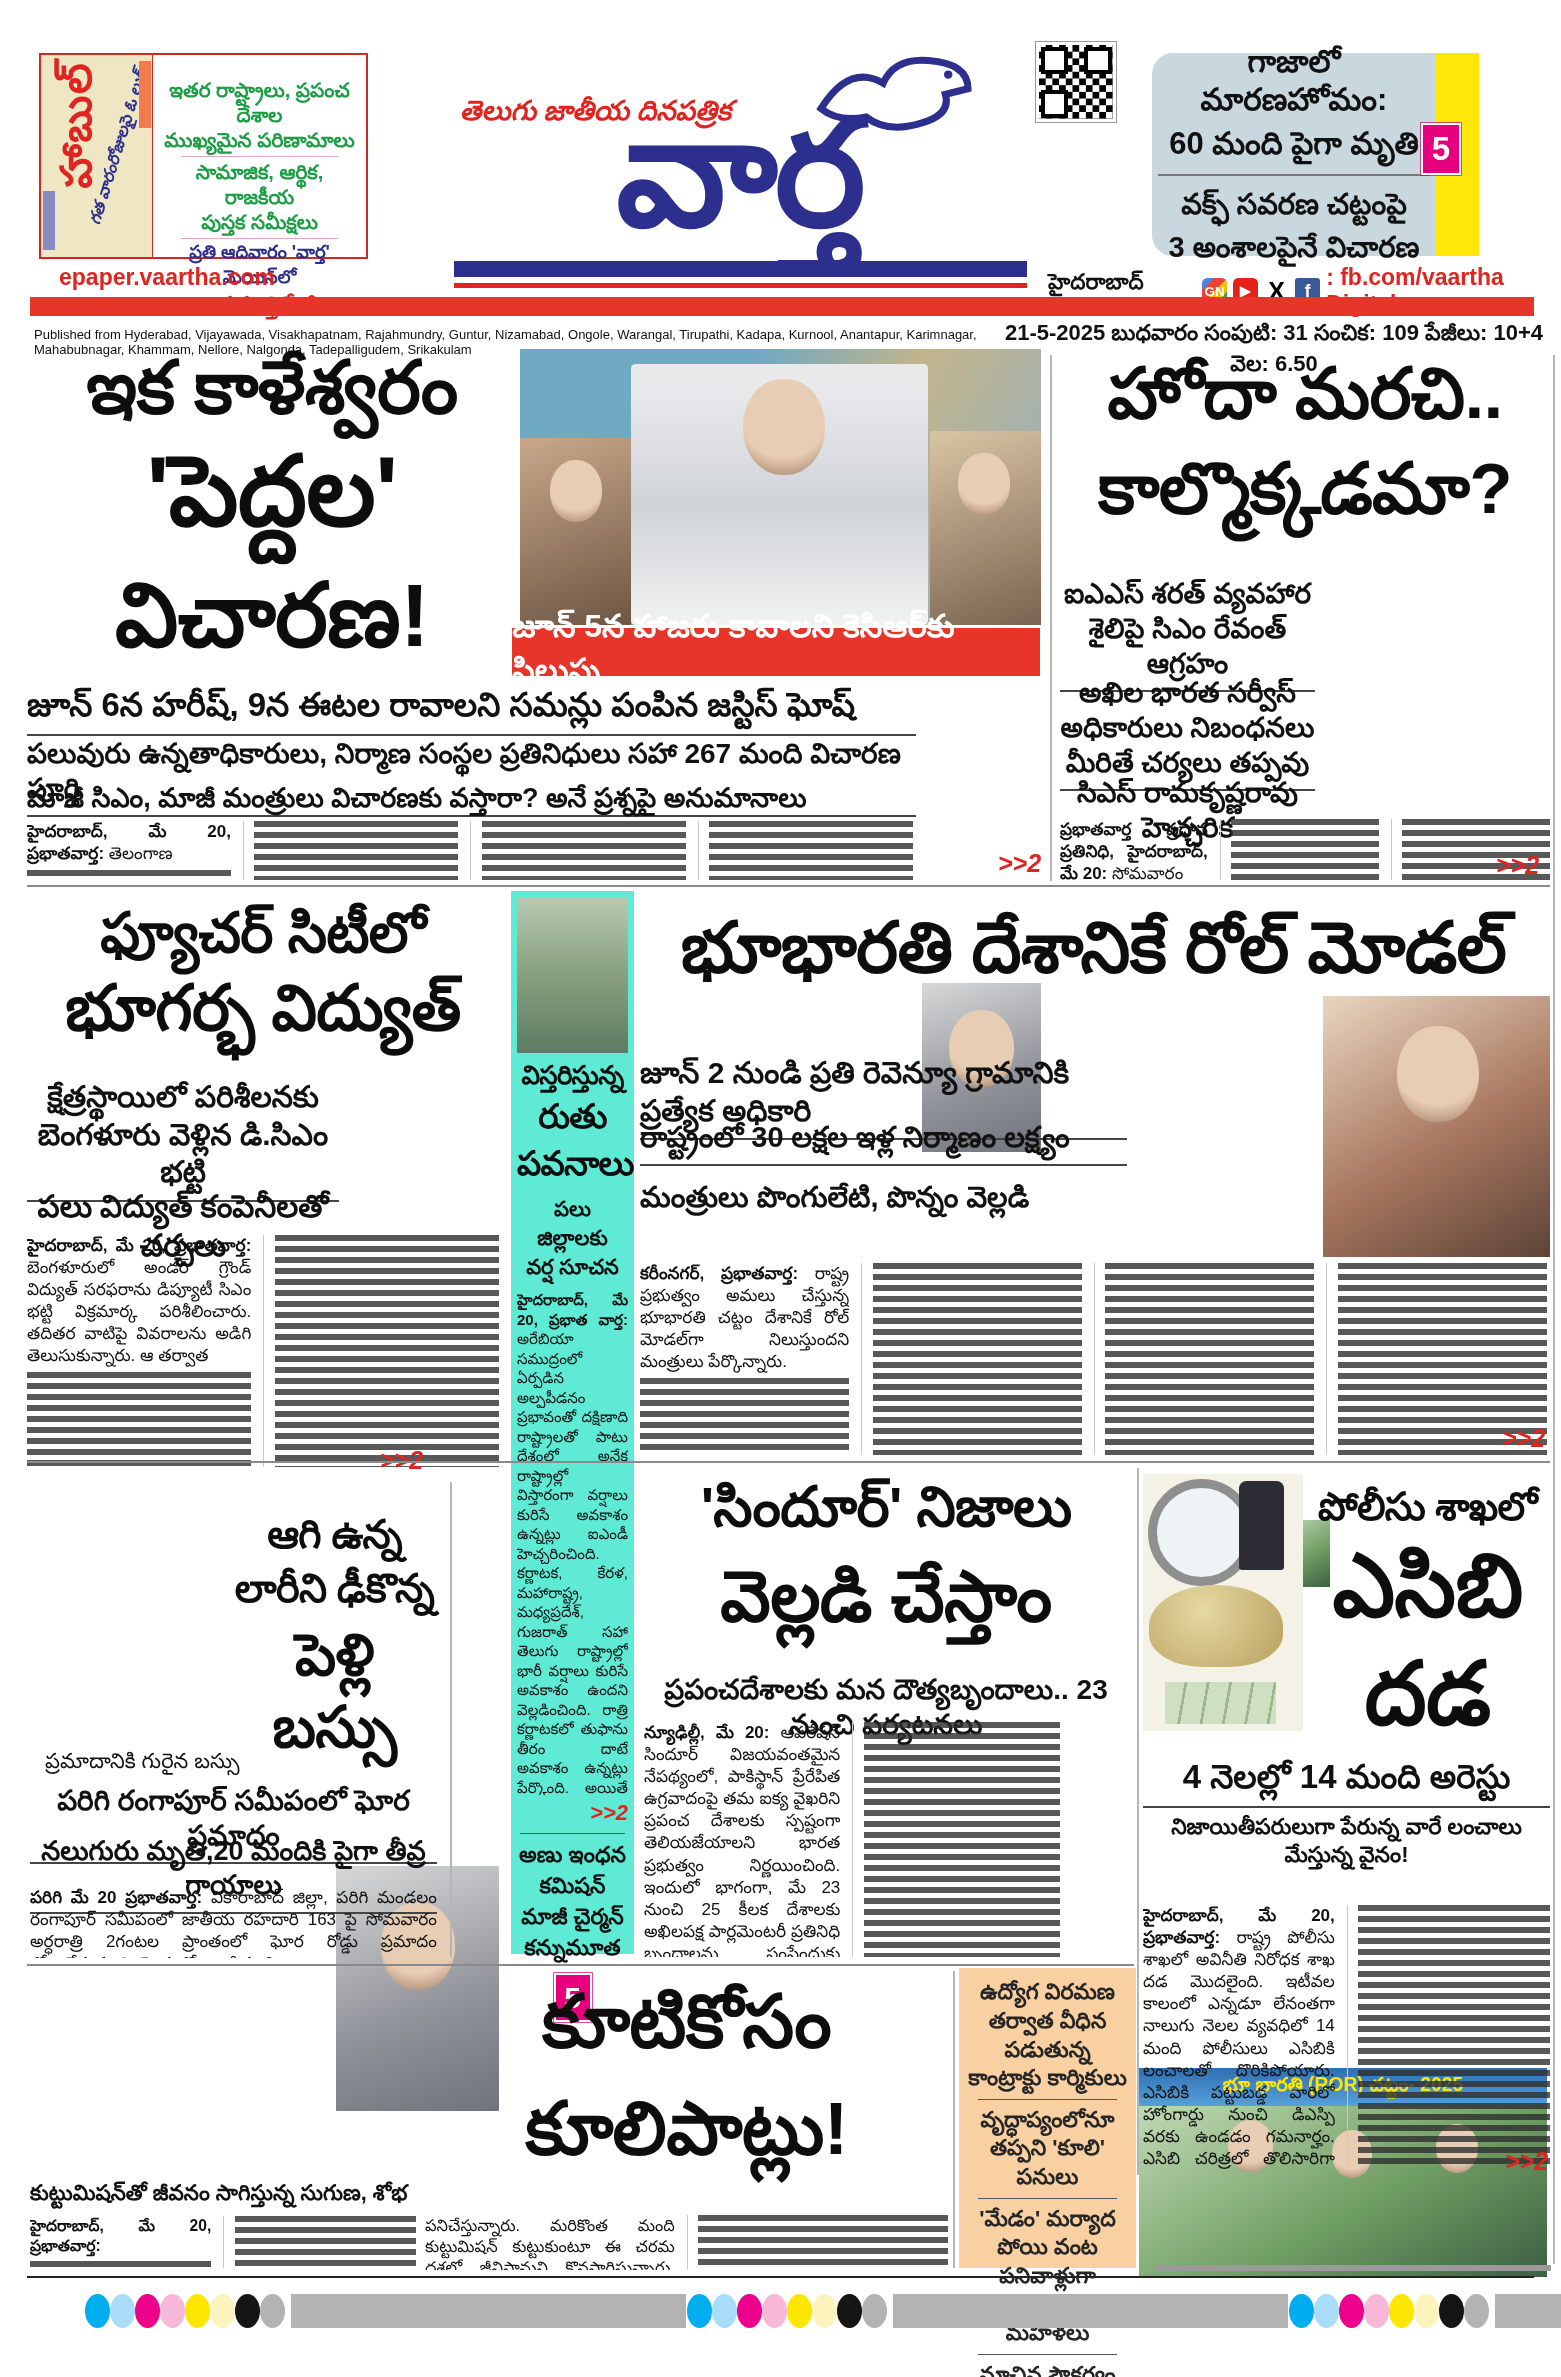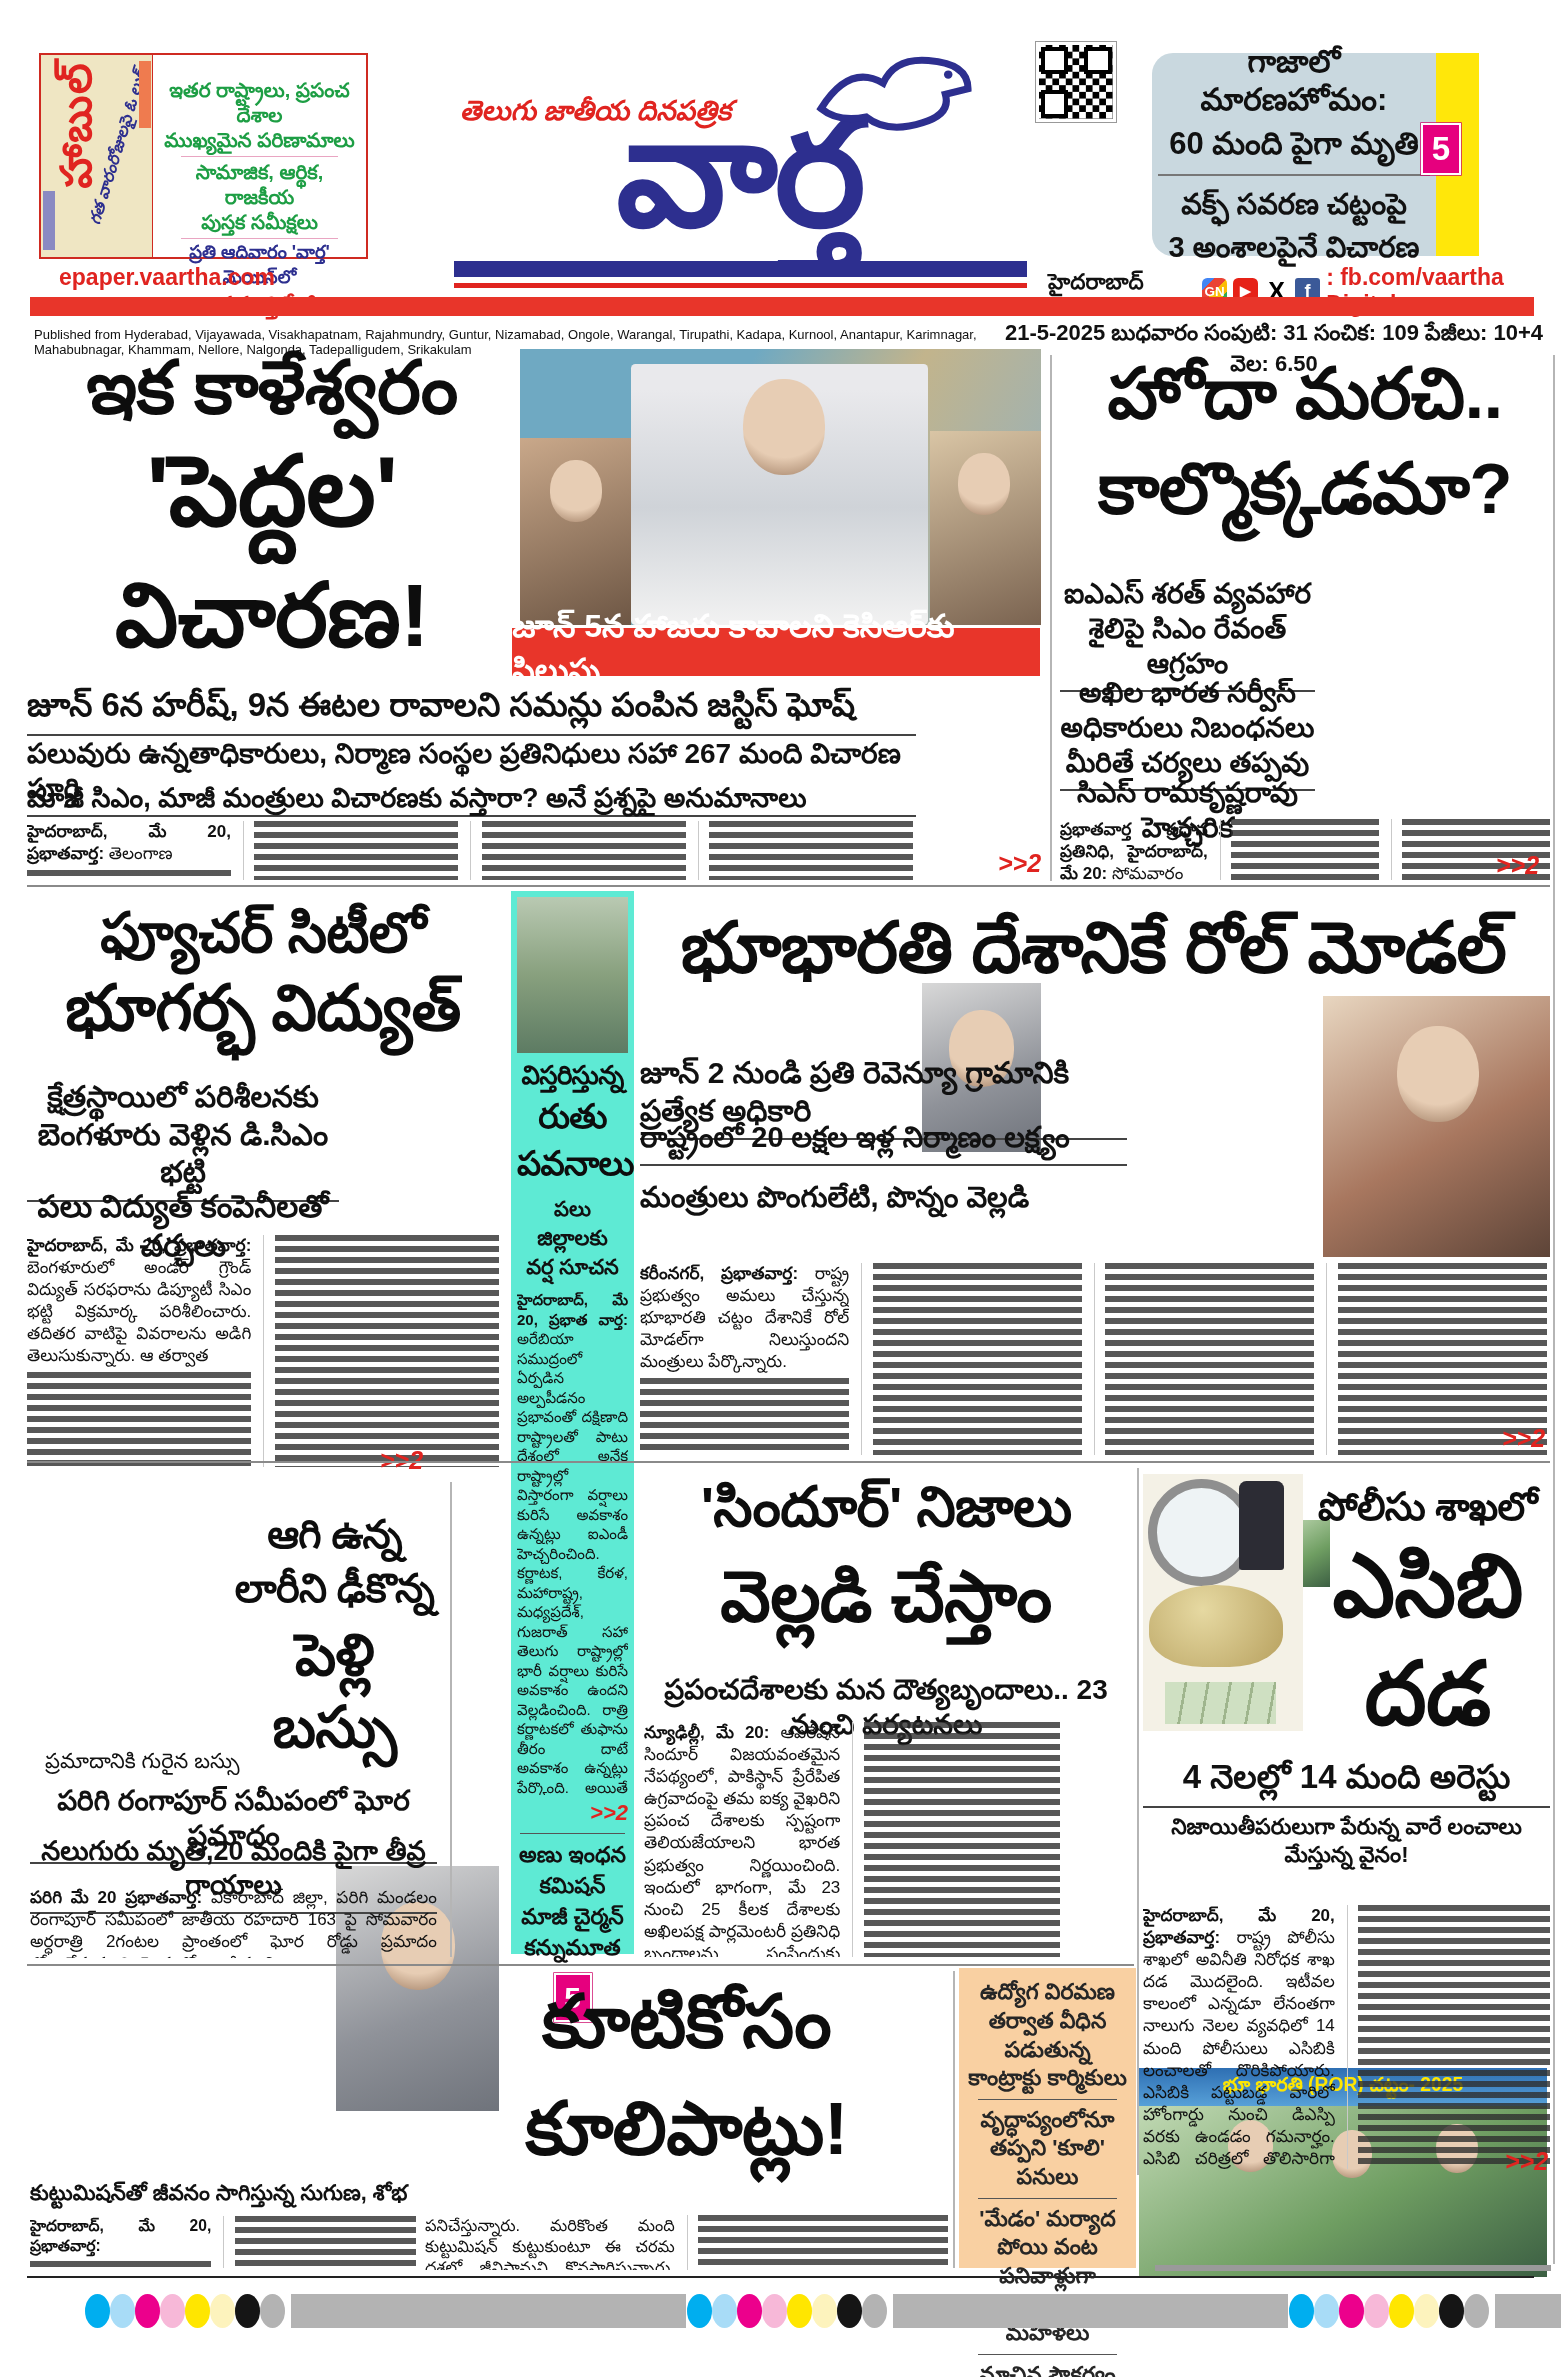--- a/index.html
+++ b/index.html
@@ -247,21 +247,21 @@
     <div class="jump" style="text-align:right;font-size:22px;">&gt;&gt;2</div>
     <hr style="border:0;border-top:1.5px solid #555;margin:7.4px 3px;">
     <div class="c b" style="font-size:22px;">అణు ఇంధన కమిషన్</div>
     <div class="c b" style="font-size:22px;">మాజీ చైర్మన్</div>
     <div class="c b" style="font-size:22px;">కన్నుమూత</div>
     <div class="badge" style="width:34px;height:45px;font-size:30px;margin:7.4px auto 0;">5</div>
   </div>
 
   <div class="abs blk" style="left:640px;top:907px;width:907px;font-size:71px;text-align:center;">భూభారతి దేశానికే రోల్ మోడల్</div>
   <div class="abs sub ub" style="left:640px;top:1054px;width:487px;font-size:30px;">జూన్ 2 నుండి ప్రతి రెవెన్యూ గ్రామానికి ప్రత్యేక అధికారి</div>
-  <div class="abs sub ub" style="left:640px;top:1119px;width:487px;font-size:29px;">రాష్ట్రంలో 20 లక్షల ఇళ్ల నిర్మాణం లక్ష్యం</div>
+  <div class="abs sub ub" style="left:640px;top:1119px;width:487px;font-size:29px;">రాష్ట్రంలో 30 లక్షల ఇళ్ల నిర్మాణం లక్ష్యం</div>
   <div class="abs sub" style="left:640px;top:1179px;width:487px;font-size:29px;">మంత్రులు పొంగులేటి, పొన్నం వెల్లడి</div>
   <div class="abs ph ph-green" style="left:1139px;top:1050px;width:408px;height:209px;">
     <div class="photo-banner">భూ భారతి (ROR) చట్టం- 2025</div>
     <div class="face" style="left:89px;top:52px;width:45px;height:52px;"></div>
     <div class="face" style="left:193px;top:62px;width:40px;height:48px;"></div>
     <div class="face" style="left:297px;top:56px;width:42px;height:49px;"></div>
   </div>
   <div class="abs cols" style="left:640px;top:1263px;width:907px;height:192px;">
     <div class="col">
         <p class="sn"><span class="dl">కరీంనగర్, ప్రభాతవార్త:</span> <span>రాష్ట్ర ప్రభుత్వం అమలు చేస్తున్న భూభారతి చట్టం దేశానికే రోల్ మోడల్‌గా నిలుస్తుందని మంత్రులు పేర్కొన్నారు.</span></p>

